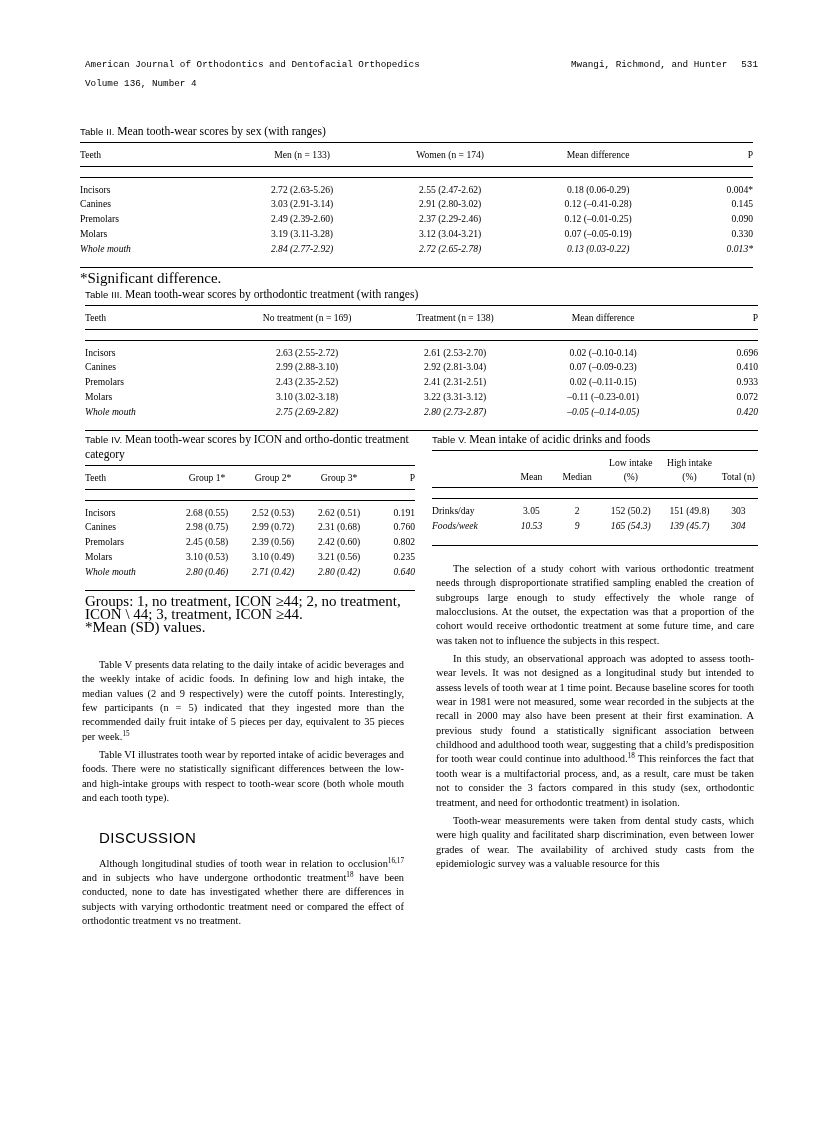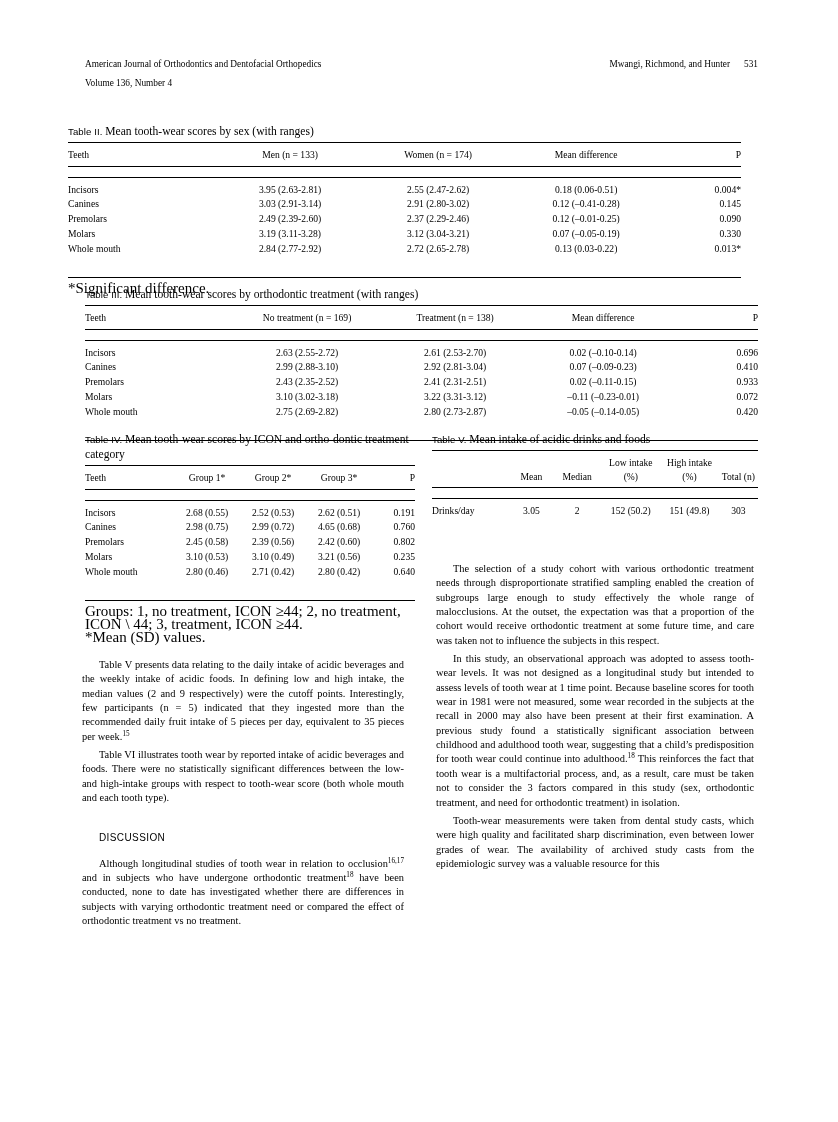--- a/index.html
+++ b/index.html
@@ -23,21 +23,21 @@
   }
 
   
   .runhead {
     position: absolute;
     left: 85px;
     top: 58px;
     width: 673px;
     font-size: 9.3px;
     line-height: 13.2px;
-    font-family: Liberation Serif, serif;
+    font-family: Liberation Mono, monospace;
   }
   .runhead-row { display: flex; justify-content: space-between; align-items: baseline; }
   .runhead-left { text-align: left; }
   .runhead-right { text-align: right; white-space: nowrap; }
   .runhead-page { margin-left: 14px; }
   .runhead-line2 { margin-top: 6px; }
 
   
   .tbl-wrap { position: absolute; }
   .tbl-caption {
@@ -65,21 +65,21 @@
     vertical-align: bottom;
   }
   table.data td {
     padding: 0.6px 0 0.6px 0;
     vertical-align: top;
   }
   .rule-bot   { border-bottom: 1.7px solid #000; }
   thead.hdr tr.hr-top th { border-top: 1.7px solid #000; }
   thead.hdr tr.hr-top th { padding-top: 5px; }
   tbody.bdy tr:first-child td { padding-top: 5px; font-family: Liberation Serif, serif; }
-  tbody.bdy tr:last-child td { padding-bottom: 22px; }
+  tbody.bdy tr:last-child td { padding-bottom: 12px; font-style: italic; }
 
   .ta-l { text-align: left; }
   .ta-c { text-align: center; }
   .ta-r { text-align: right; }
 
   .tbl-note {
     font-size: 15px;
     line-height: 12.6px;
     padding-top: 4px;
   }
@@ -101,21 +101,21 @@
     text-align: justify;
     text-justify: inter-word;
     hyphens: manual;
   }
   .col p {
     margin: 4px;
     text-indent: 17px;
   }
   .sec-head {
     font-family: "Liberation Sans", "DejaVu Sans", sans-serif;
-    font-size: 10px;
+    font-size: 15px;
     letter-spacing: 0.4px;
     margin: 0;
     text-indent: 0;
     text-align: left;
   }
   sup {
     font-size: 7.2px;
     vertical-align: super;
     line-height: 0;
   }
@@ -128,21 +128,21 @@
   <div class="runhead">
     <div class="runhead-row">
       <div class="runhead-left">American Journal of Orthodontics and Dentofacial Orthopedics</div>
       <div class="runhead-right">
         <span>Mwangi, Richmond, and Hunter</span><span class="runhead-page">531</span>
       </div>
     </div>
     <div class="runhead-line2">Volume 136, Number 4</div>
   </div>
 
-  <div class="tbl-wrap" style="left:68px; top:124px; width:673px;">
+  <div class="tbl-wrap" style="left:80px; top:124px; width:673px;">
     <div class="tbl-caption">
       <span class="lbl">Table II.</span>
       <span class="ttl">Mean tooth-wear scores by sex (with ranges)</span>
     </div>
     <table class="data">
       <colgroup>
         <col style="width:22%">
           <col style="width:22%">
           <col style="width:22%">
           <col style="width:22%">
@@ -156,23 +156,23 @@
           <th class="ta-c">Mean difference</th>
           <th class="ta-r">P</th>
         </tr>
         <tr>
             <th colspan="5" class="dblrule"></th>
           </tr>
       </thead>
       <tbody class="bdy">
         <tr>
           <td class="ta-l">Incisors</td>
-          <td class="ta-c">3.95 (2.63-2.81)</td>
+          <td class="ta-c">2.72 (2.63-5.26)</td>
           <td class="ta-c">2.55 (2.47-2.62)</td>
-          <td class="ta-c">0.18 (0.06-0.51)</td>
+          <td class="ta-c">0.18 (0.06-0.29)</td>
           <td class="ta-r">0.004*</td>
         </tr>
         <tr>
           <td class="ta-l">Canines</td>
           <td class="ta-c">3.03 (2.91-3.14)</td>
           <td class="ta-c">2.91 (2.80-3.02)</td>
           <td class="ta-c">0.12 (–0.41-0.28)</td>
           <td class="ta-r">0.145</td>
         </tr>
         <tr>
@@ -296,21 +296,21 @@
           <td class="ta-l">Incisors</td>
           <td class="ta-c">2.68 (0.55)</td>
           <td class="ta-c">2.52 (0.53)</td>
           <td class="ta-c">2.62 (0.51)</td>
           <td class="ta-r">0.191</td>
         </tr>
         <tr>
           <td class="ta-l">Canines</td>
           <td class="ta-c">2.98 (0.75)</td>
           <td class="ta-c">2.99 (0.72)</td>
-          <td class="ta-c">4.65 (0.68)</td>
+          <td class="ta-c">2.31 (0.68)</td>
           <td class="ta-r">0.760</td>
         </tr>
         <tr>
           <td class="ta-l">Premolars</td>
           <td class="ta-c">2.45 (0.58)</td>
           <td class="ta-c">2.39 (0.56)</td>
           <td class="ta-c">2.42 (0.60)</td>
           <td class="ta-r">0.802</td>
         </tr>
         <tr>
@@ -368,20 +368,28 @@
       </thead>
       <tbody class="bdy">
         <tr>
           <td class="ta-l">Drinks/day</td>
           <td class="ta-c">3.05</td>
           <td class="ta-c">2</td>
           <td class="ta-c">152 (50.2)</td>
           <td class="ta-c">151 (49.8)</td>
           <td class="ta-c">303</td>
         </tr>
+        <tr>
+          <td class="ta-l rule-bot">Foods/week</td>
+          <td class="ta-c rule-bot">10.53</td>
+          <td class="ta-c rule-bot">9</td>
+          <td class="ta-c rule-bot">165 (54.3)</td>
+          <td class="ta-c rule-bot">139 (45.7)</td>
+          <td class="ta-c rule-bot">304</td>
+        </tr>
       </tbody>
     </table>
   </div>
 
   <div class="col" style="left:78px; top:654px; width:330px;">
     <p><span>Table V</span><span> presents data relating to the daily intake of acidic beverages and the weekly intake of acidic foods. In defining low and high intake, the median values (2 and 9 respectively) were the cutoff points. Interestingly, few participants (n = 5) indicated that they ingested more than the recommended daily fruit intake of 5 pieces per day, equivalent to 35 pieces per week.</span><sup>15</sup></p>
     <p><span>Table VI</span><span> illustrates tooth wear by reported intake of acidic beverages and foods. There were no statistically significant differences between the low- and high-intake groups with respect to tooth-wear score (both whole mouth and each tooth type).</span></p>
     <p class="sec-head" style="margin-top:26px;">DISCUSSION</p>
     <p style="margin-top:11px;"><span>Although longitudinal studies of tooth wear in relation to occlusion</span><sup>16,17</sup><span> and in subjects who have undergone orthodontic treatment</span><sup>18</sup><span> have been conducted, none to date has investigated whether there are differences in subjects with varying orthodontic treatment need or compared the effect of orthodontic treatment vs no treatment.</span></p>
   </div>

